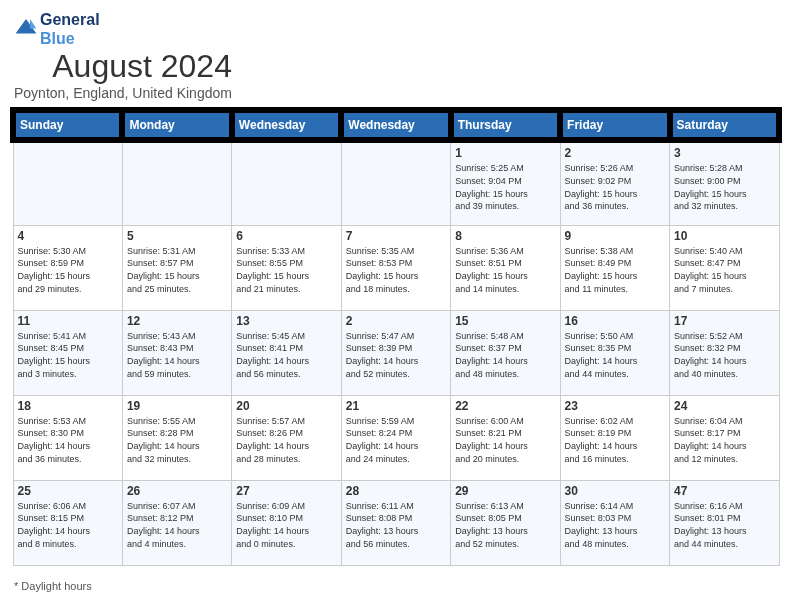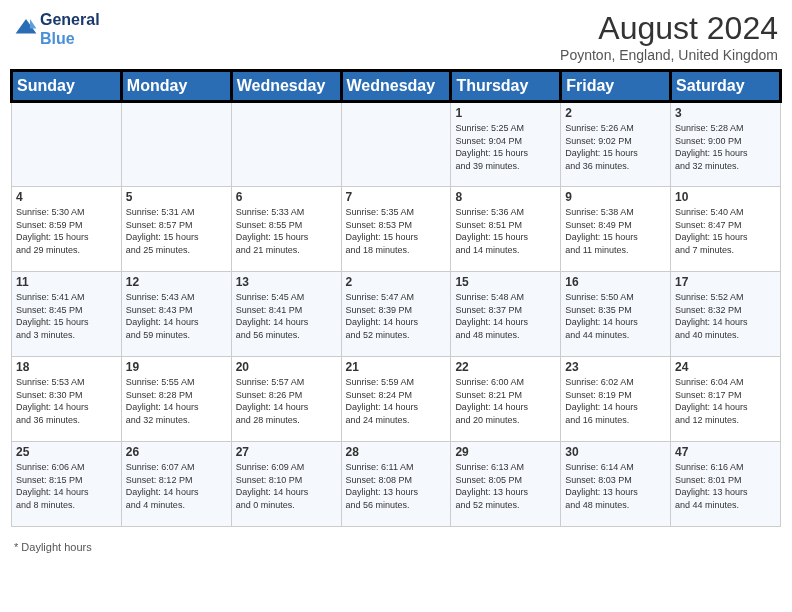--- a/index.html
+++ b/index.html
@@ -9,20 +9,21 @@
       width: 792px;
       min-height: 612px;
       padding: 10px;
     }
     .header {
       display: flex;
       justify-content: space-between;
       align-items: flex-start;
       margin-bottom: 6px;
       padding: 0 4px;
+      flex-direction: column;
     }
     .logo {
       display: flex;
       align-items: center;
       gap: 2px;
     }
     .logo-icon {
       width: 24px;
       height: 20px;
     }
@@ -39,25 +40,25 @@
       color: #555;
     }
     table {
       width: 100%;
       border-collapse: collapse;
       table-layout: fixed;
     }
     thead tr th {
       background-color: #2a6db5;
       color: #fff;
-      font-size: 16px;
+      font-size: 12px;
       font-weight: bold;
       padding: 5px 4px;
       text-align: left;
-      border: 3px solid #000000;
+      border: 6px solid #000000;
     }
     tbody tr td {
       border: 1px solid #ccc;
       vertical-align: top;
       padding: 3px 4px;
       font-size: 9.5px;
       color: #333;
       height: 85px;
       background: #fff;
     }

